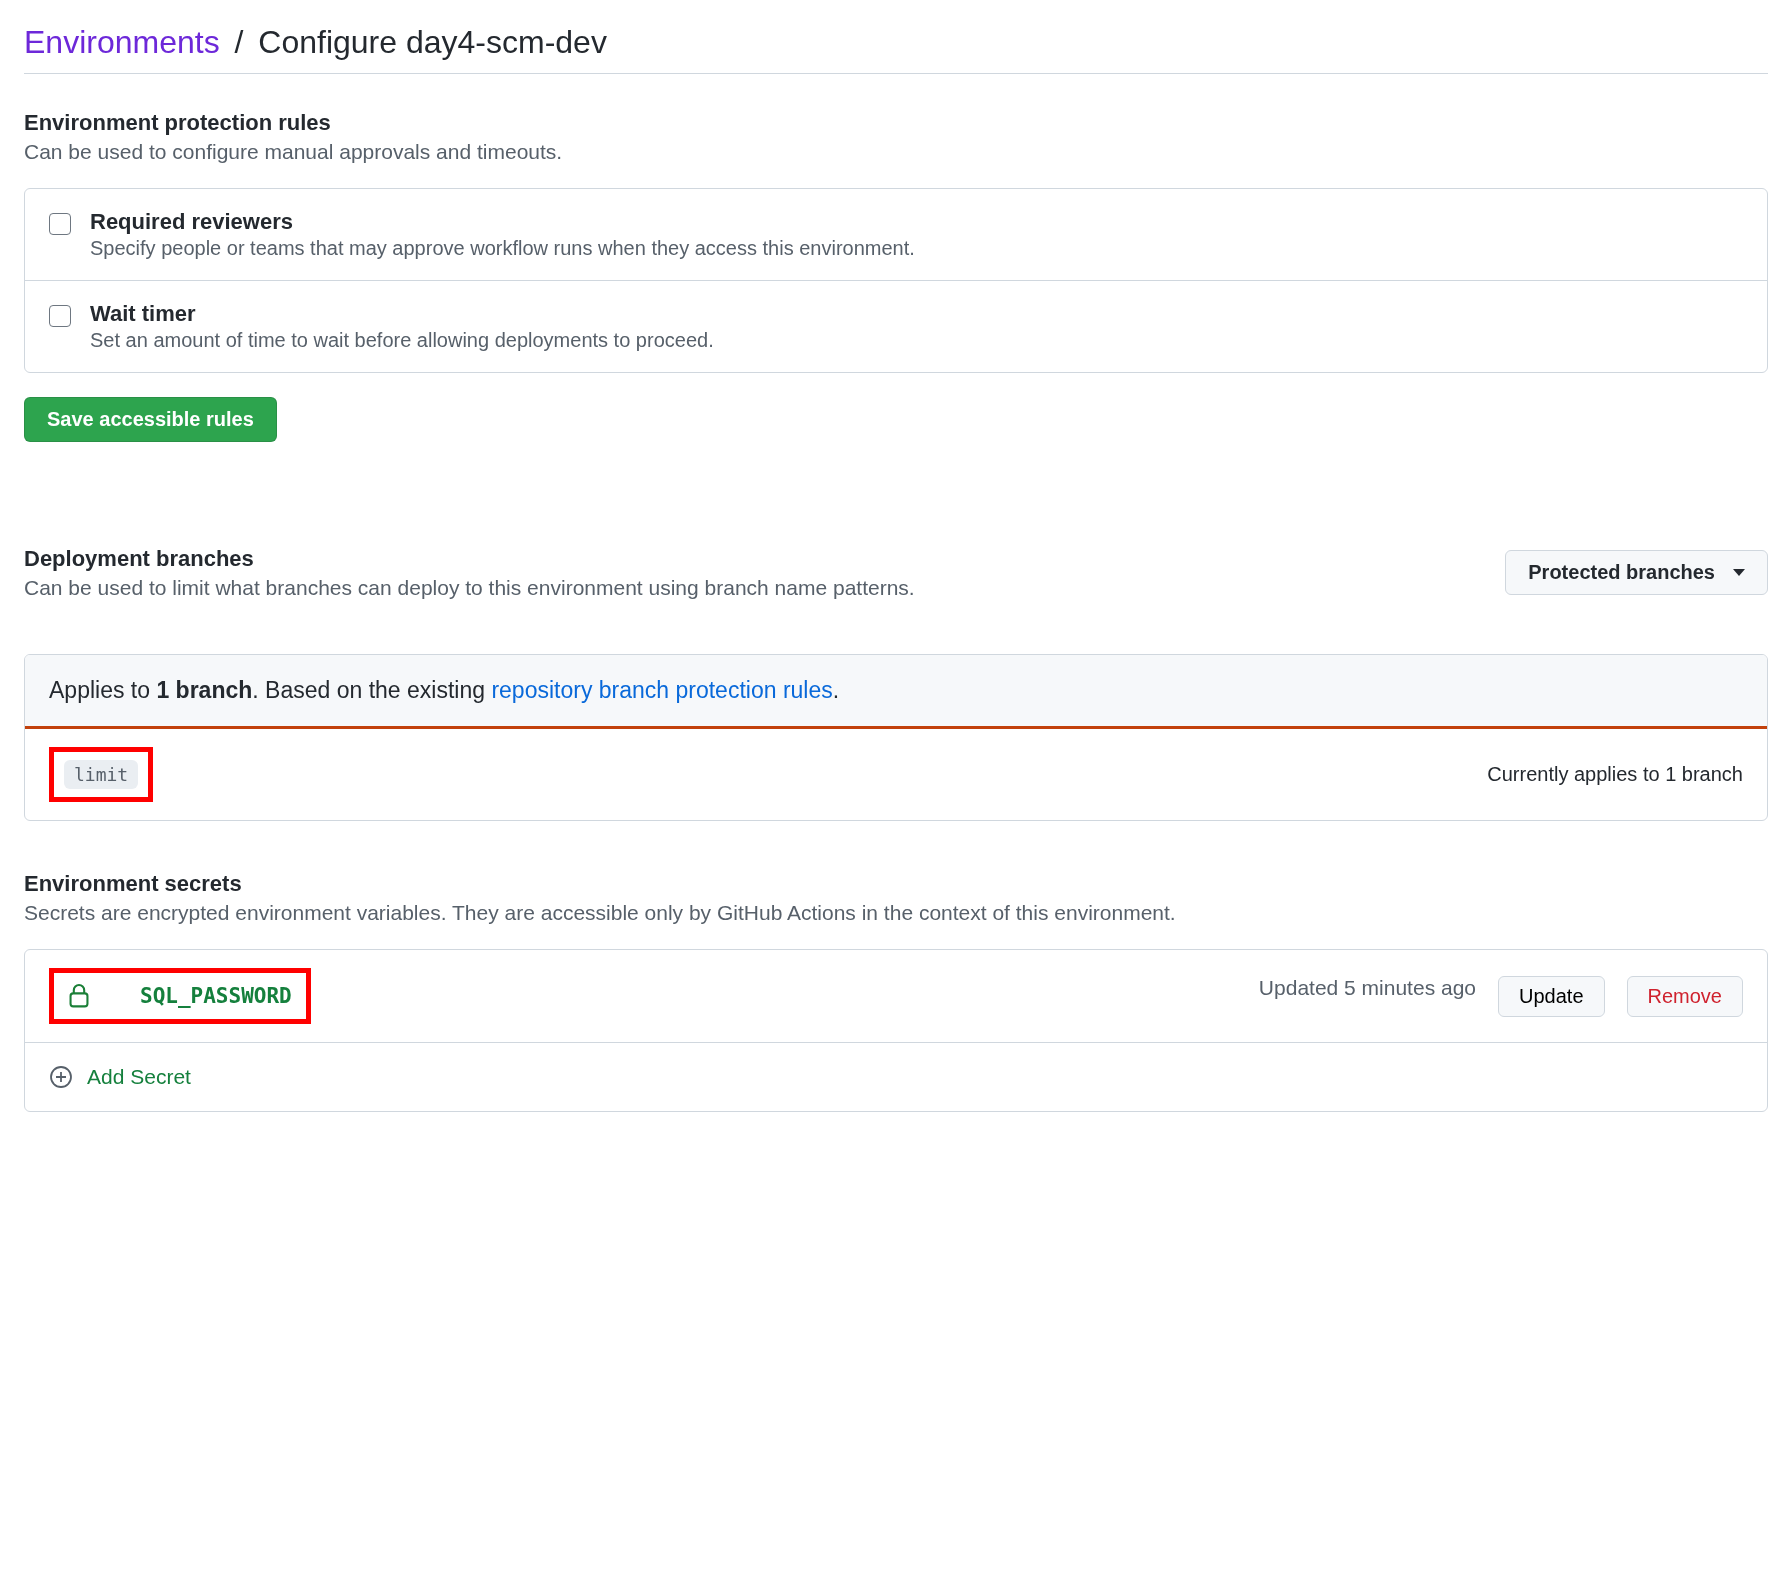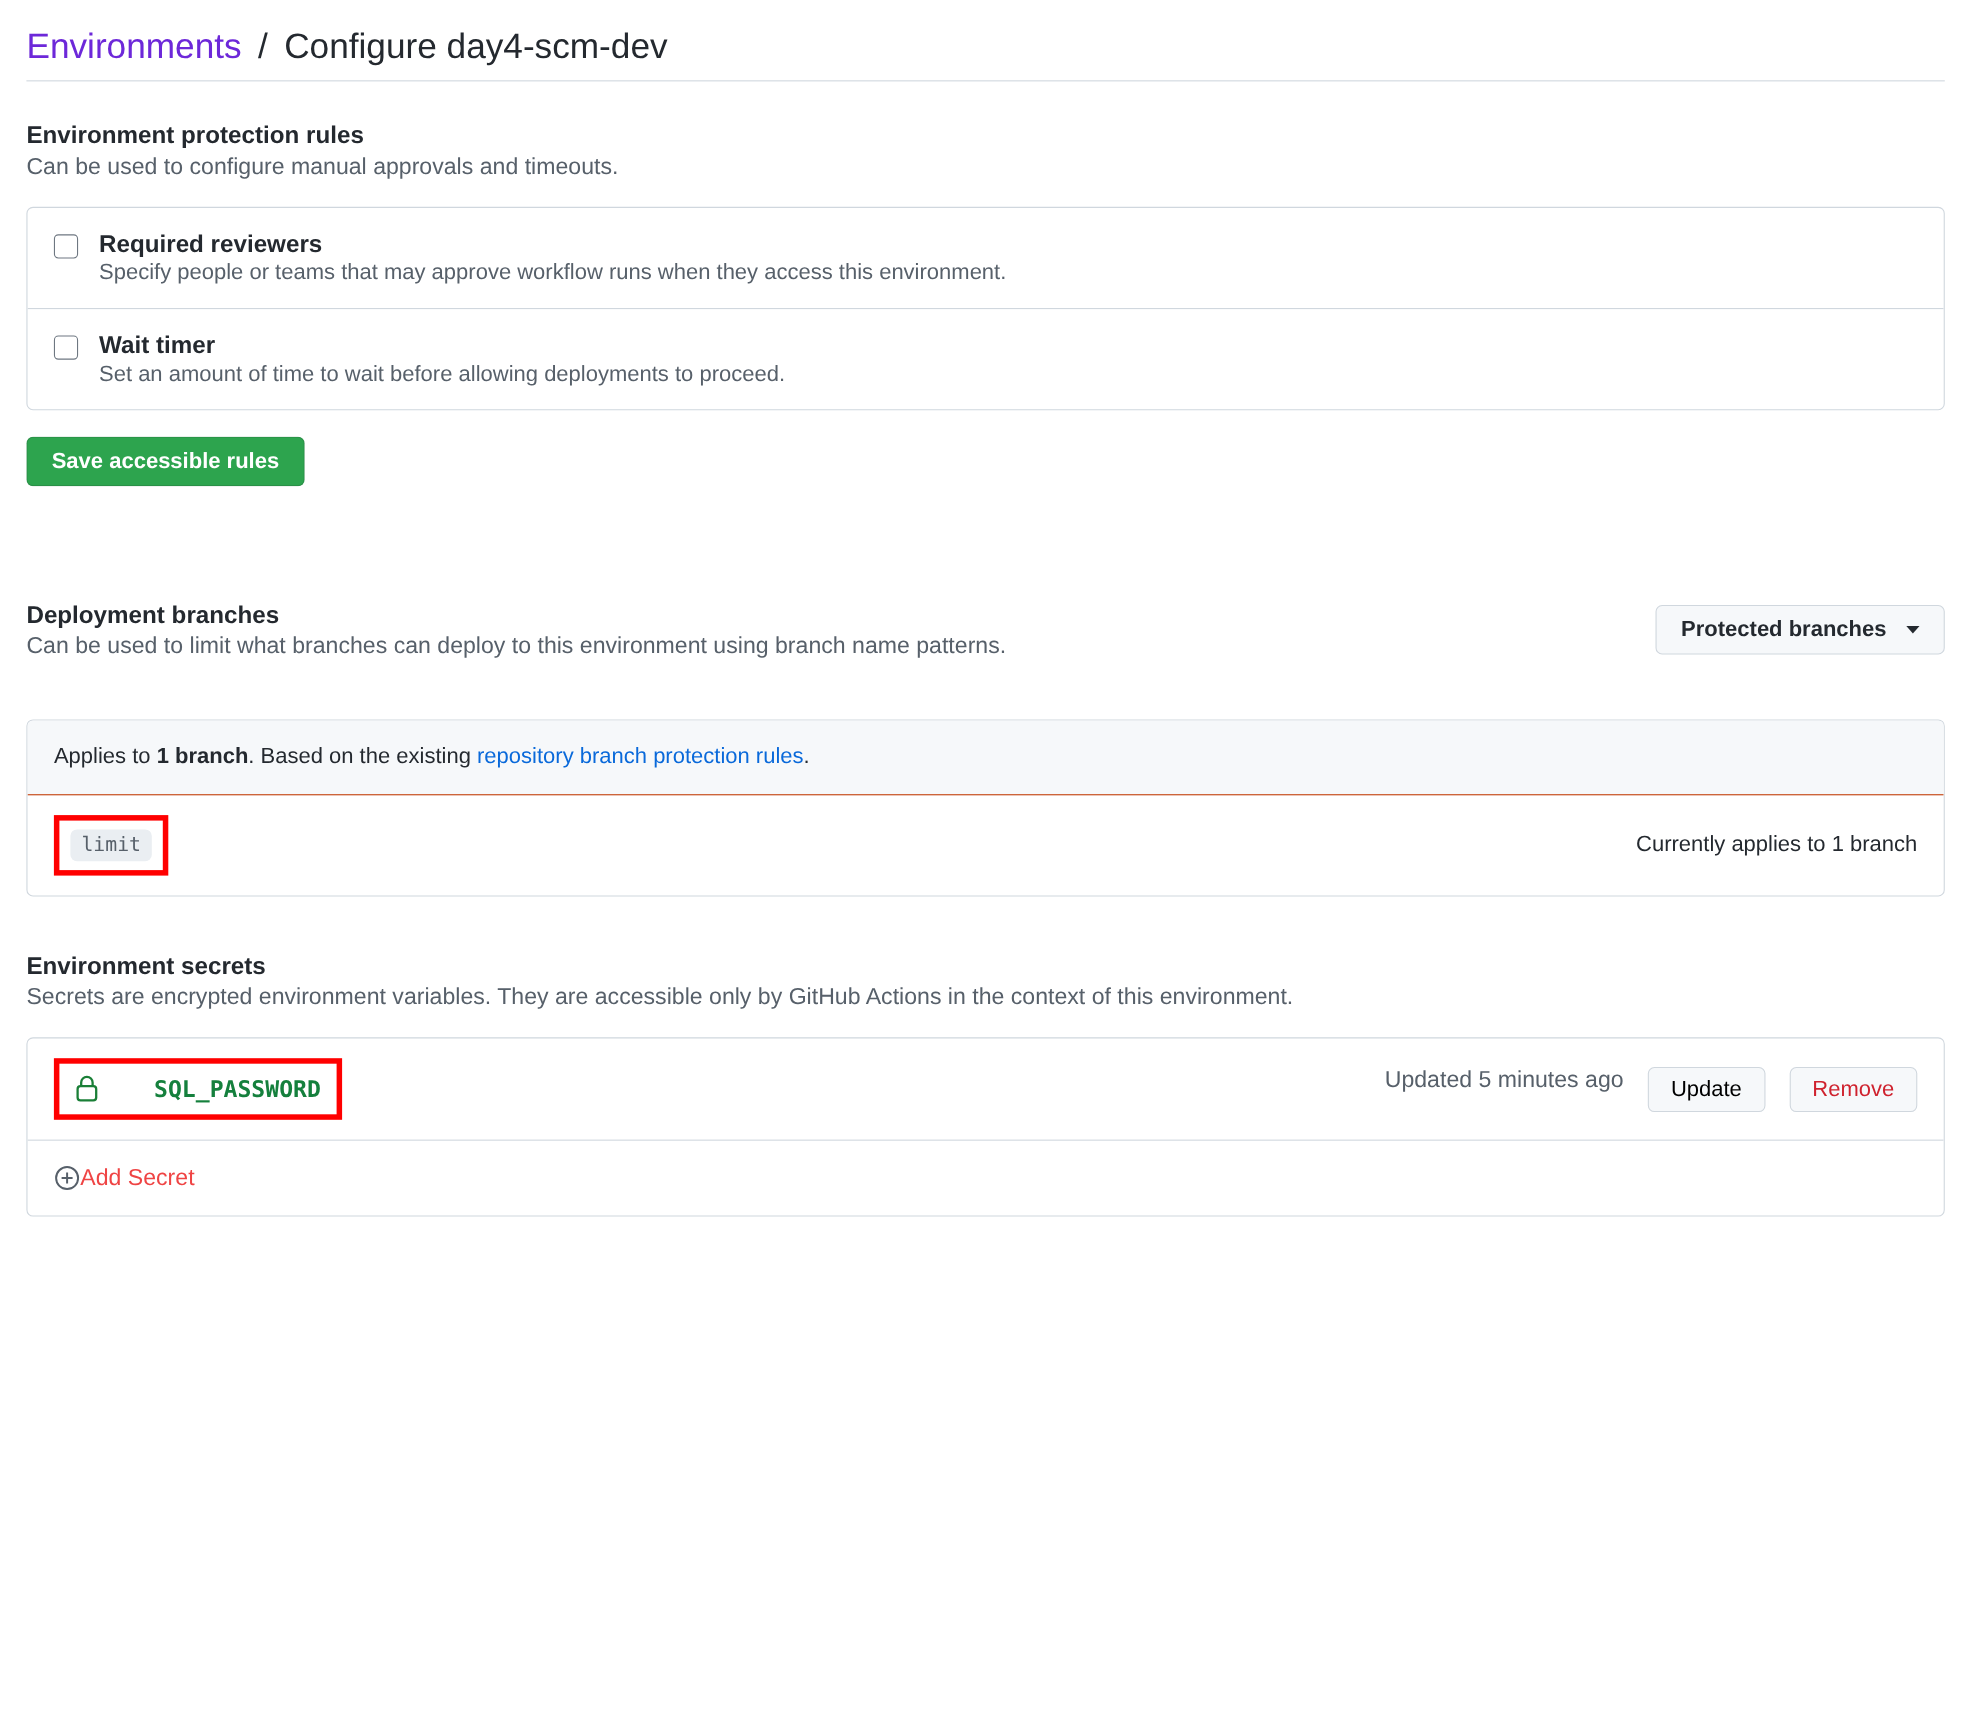--- a/index.html
+++ b/index.html
@@ -96,22 +96,22 @@
 
   .branch-panel {
     margin-top: 30px;
     border: 1px solid #d0d7de;
     border-radius: 6px;
     overflow: hidden;
   }
   .branch-header {
     background: #f6f8fa;
     padding: 22px 24px;
-    font-size: 20px;
-    border-bottom: 1px solid #c2410c;
+    font-size: 23px;
+    border-bottom: 3px solid #c2410c;
   }
   .branch-header a { color: #0969da; text-decoration: none; }
   .branch-header .bold { font-weight: 600; }
   .branch-row {
     display: flex;
     justify-content: space-between;
     align-items: center;
     padding: 18px 24px;
   }
   .highlight-box {
@@ -176,23 +176,24 @@
     font-weight: 500;
     border: 1px solid #d0d7de;
     background: #f6f8fa;
     color: #cf222e;
     border-radius: 6px;
     cursor: pointer;
   }
   .add-secret-row {
     display: flex;
     align-items: center;
+    gap: 14px;
     padding: 22px 24px;
     font-size: 21px;
-    color: #ef4444;
+    color: #15803d;
     cursor: pointer;
   }
   .plus-icon { width: 24px; height: 24px; }
 </style>
 </head>
 <body>
 
 <div class="container">
 
   <div class="breadcrumb">

